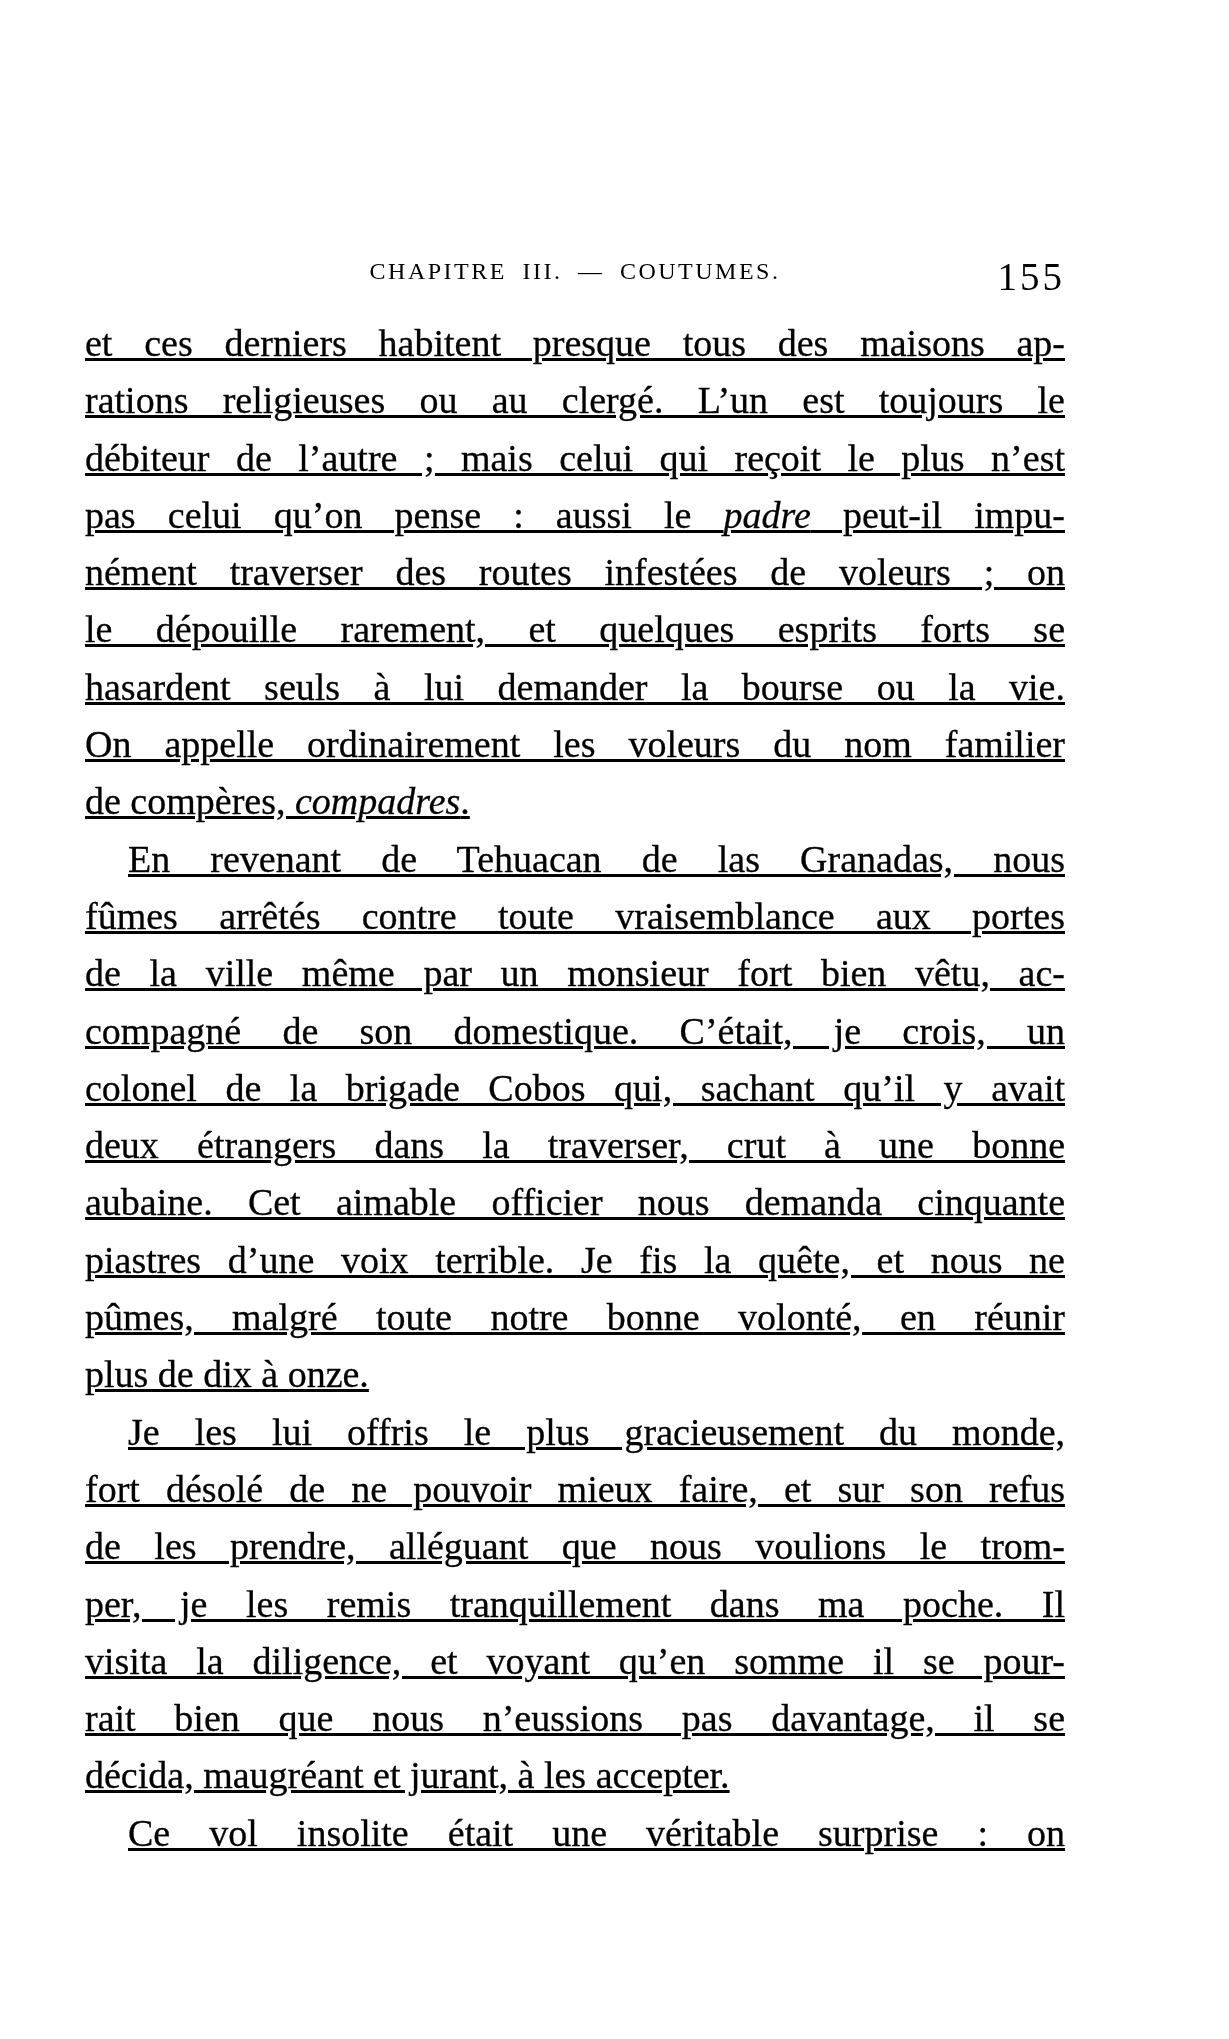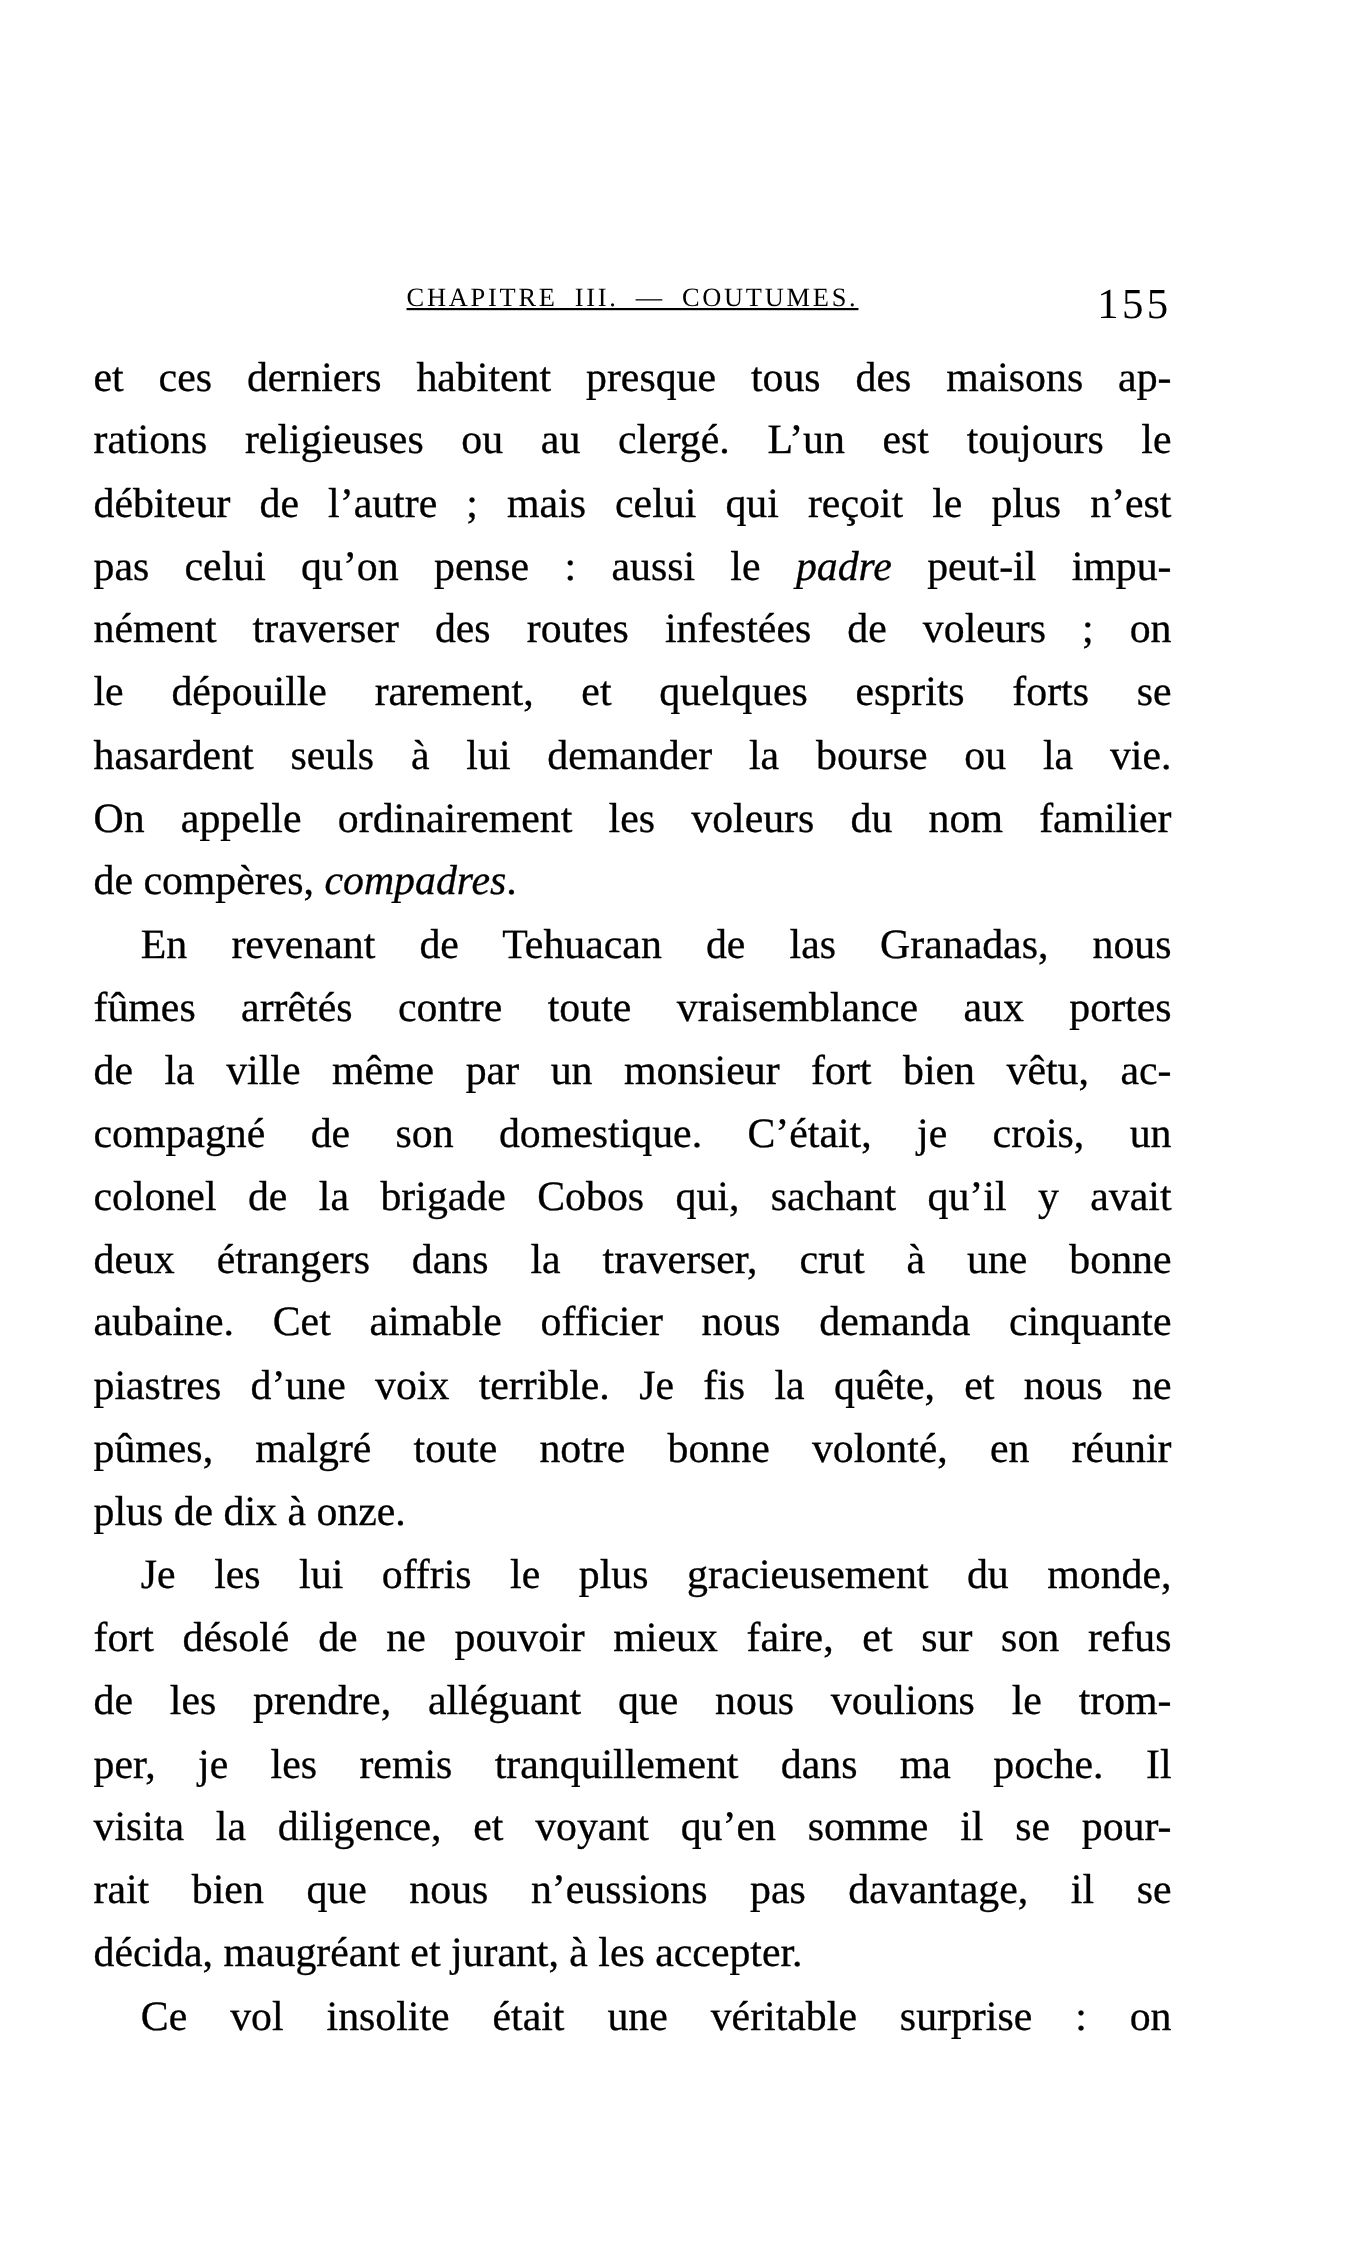--- a/index.html
+++ b/index.html
@@ -27,21 +27,20 @@
     width: 980px;
     height: 40px;
   }
   .running-title {
     display: block;
     text-align: center;
     font-size: 24px;
     letter-spacing: 2.5px;
     word-spacing: 7px;
     white-space: nowrap;
-    text-decoration: underline;
   }
   .page-number {
     position: absolute;
     right: 0;
     top: -4px;
     font-size: 39px;
     letter-spacing: 3px;
   }
   .text-block {
     position: absolute;
@@ -50,20 +49,21 @@
     width: 980px;
     font-size: 38px;
     line-height: 57.3px;
     -webkit-text-stroke: 0.3px #000;
   }
   .line {
     height: 57.3px;
     text-align: justify;
     text-align-last: justify;
     white-space: normal;
+    text-decoration: underline;
   }
   .line.no-just {
     text-align: center;
     text-align-last: left;
   }
   .line.indent {
     box-sizing: border-box;
     padding-left: 43px;
   }
   .it {

